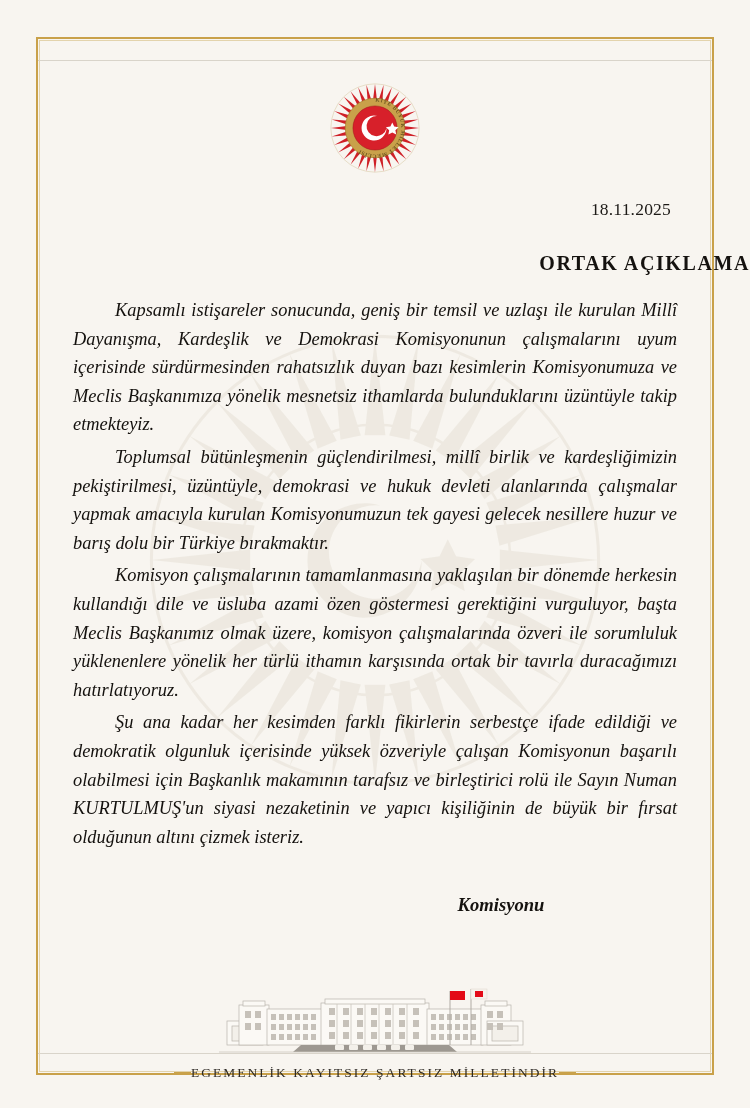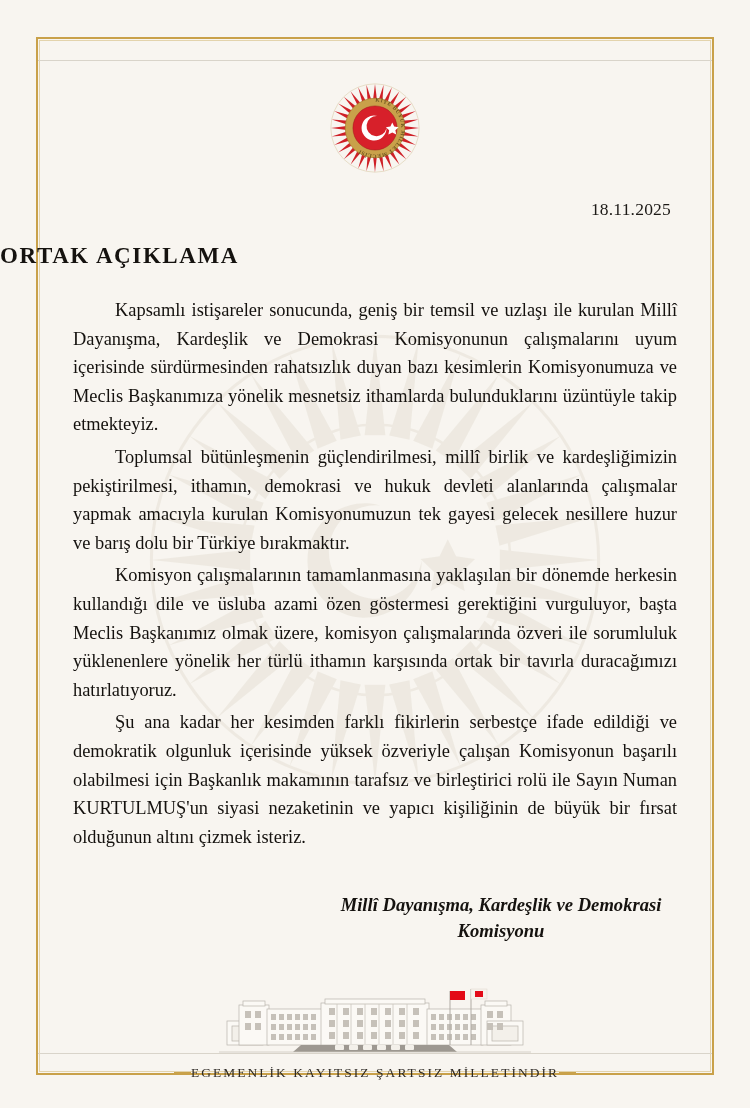--- a/index.html
+++ b/index.html
@@ -97,34 +97,35 @@
     color: #1d1a17;
     letter-spacing: 0.2px;
     margin-top: 7px;
   }
 
   
   .doc-title {
     position: absolute;
     left: 0;
     right: 0;
-    top: 243px;
-    text-align: left;
-    font-size: 23px;
+    top: 252px;
+    text-align: right;
+    font-size: 20px;
     font-weight: bold;
     letter-spacing: 1.6px;
     color: #15120f;
   }
 
   
   .body-block {
     position: absolute;
     left: 73px;
     top: 296px;
     width: 604px;
+    font-style: italic;
   }
   .para {
     margin: 0 0 4px 0;
     text-align: justify;
     text-justify: inter-word;
     text-indent: 42px;
     font-size: 18.4px;
     line-height: 28.6px;
     color: #14110e;
     hyphens: none;
@@ -290,27 +291,26 @@
       <path d="M136 88.5l4 8.4 9.2 1.3-6.7 6.4 1.6 9.1-8.1-4.3-8.1 4.3 1.6-9.1-6.7-6.4 9.2-1.3z" fill="#ffffff"></path>
     </svg>
   </div>
 
   <div class="doc-date">18.11.2025</div>
 
   <div class="doc-title">ORTAK AÇIKLAMA</div>
 
   <div class="body-block">
     <p class="para">Kapsamlı istişareler sonucunda, geniş bir temsil ve uzlaşı ile kurulan Millî Dayanışma, Kardeşlik ve Demokrasi Komisyonunun çalışmalarını uyum içerisinde sürdürmesinden rahatsızlık duyan bazı kesimlerin Komisyonumuza ve Meclis Başkanımıza yönelik mesnetsiz ithamlarda bulunduklarını üzüntüyle takip etmekteyiz.</p>
-    <p class="para">Toplumsal bütünleşmenin güçlendirilmesi, millî birlik ve kardeşliğimizin pekiştirilmesi, ithamın, demokrasi ve hukuk devleti alanlarında çalışmalar yapmak amacıyla kurulan Komisyonumuzun tek gayesi gelecek nesillere huzur ve barış dolu bir Türkiye bırakmaktır.</p>
+    <p class="para">Toplumsal bütünleşmenin güçlendirilmesi, millî birlik ve kardeşliğimizin pekiştirilmesi, üzüntüyle, demokrasi ve hukuk devleti alanlarında çalışmalar yapmak amacıyla kurulan Komisyonumuzun tek gayesi gelecek nesillere huzur ve barış dolu bir Türkiye bırakmaktır.</p>
     <p class="para">Komisyon çalışmalarının tamamlanmasına yaklaşılan bir dönemde herkesin kullandığı dile ve üsluba azami özen göstermesi gerektiğini vurguluyor, başta Meclis Başkanımız olmak üzere, komisyon çalışmalarında özveri ile sorumluluk yüklenenlere yönelik her türlü ithamın karşısında ortak bir tavırla duracağımızı hatırlatıyoruz.</p>
     <p class="para">Şu ana kadar her kesimden farklı fikirlerin serbestçe ifade edildiği ve demokratik olgunluk içerisinde yüksek özveriyle çalışan Komisyonun başarılı olabilmesi için Başkanlık makamının tarafsız ve birleştirici rolü ile Sayın Numan KURTULMUŞ'un siyasi nezaketinin ve yapıcı kişiliğinin de büyük bir fırsat olduğunun altını çizmek isteriz.</p>
   </div>
 
   <div class="signature">
-    <div>Millî Dayanışma, Kardeşlik ve Demokrasi</div>
     <div>Komisyonu</div>
   </div>
 
   <div class="building-wrap">
     <svg class="building" viewBox="0 0 312 70">
       <g stroke="#b9b4ad" stroke-width="0.7" fill="#fbf9f5">
 
         <rect x="8" y="38" width="36" height="24"></rect>
         <rect x="13" y="43" width="26" height="15" fill="#f3f0ea"></rect>
 

